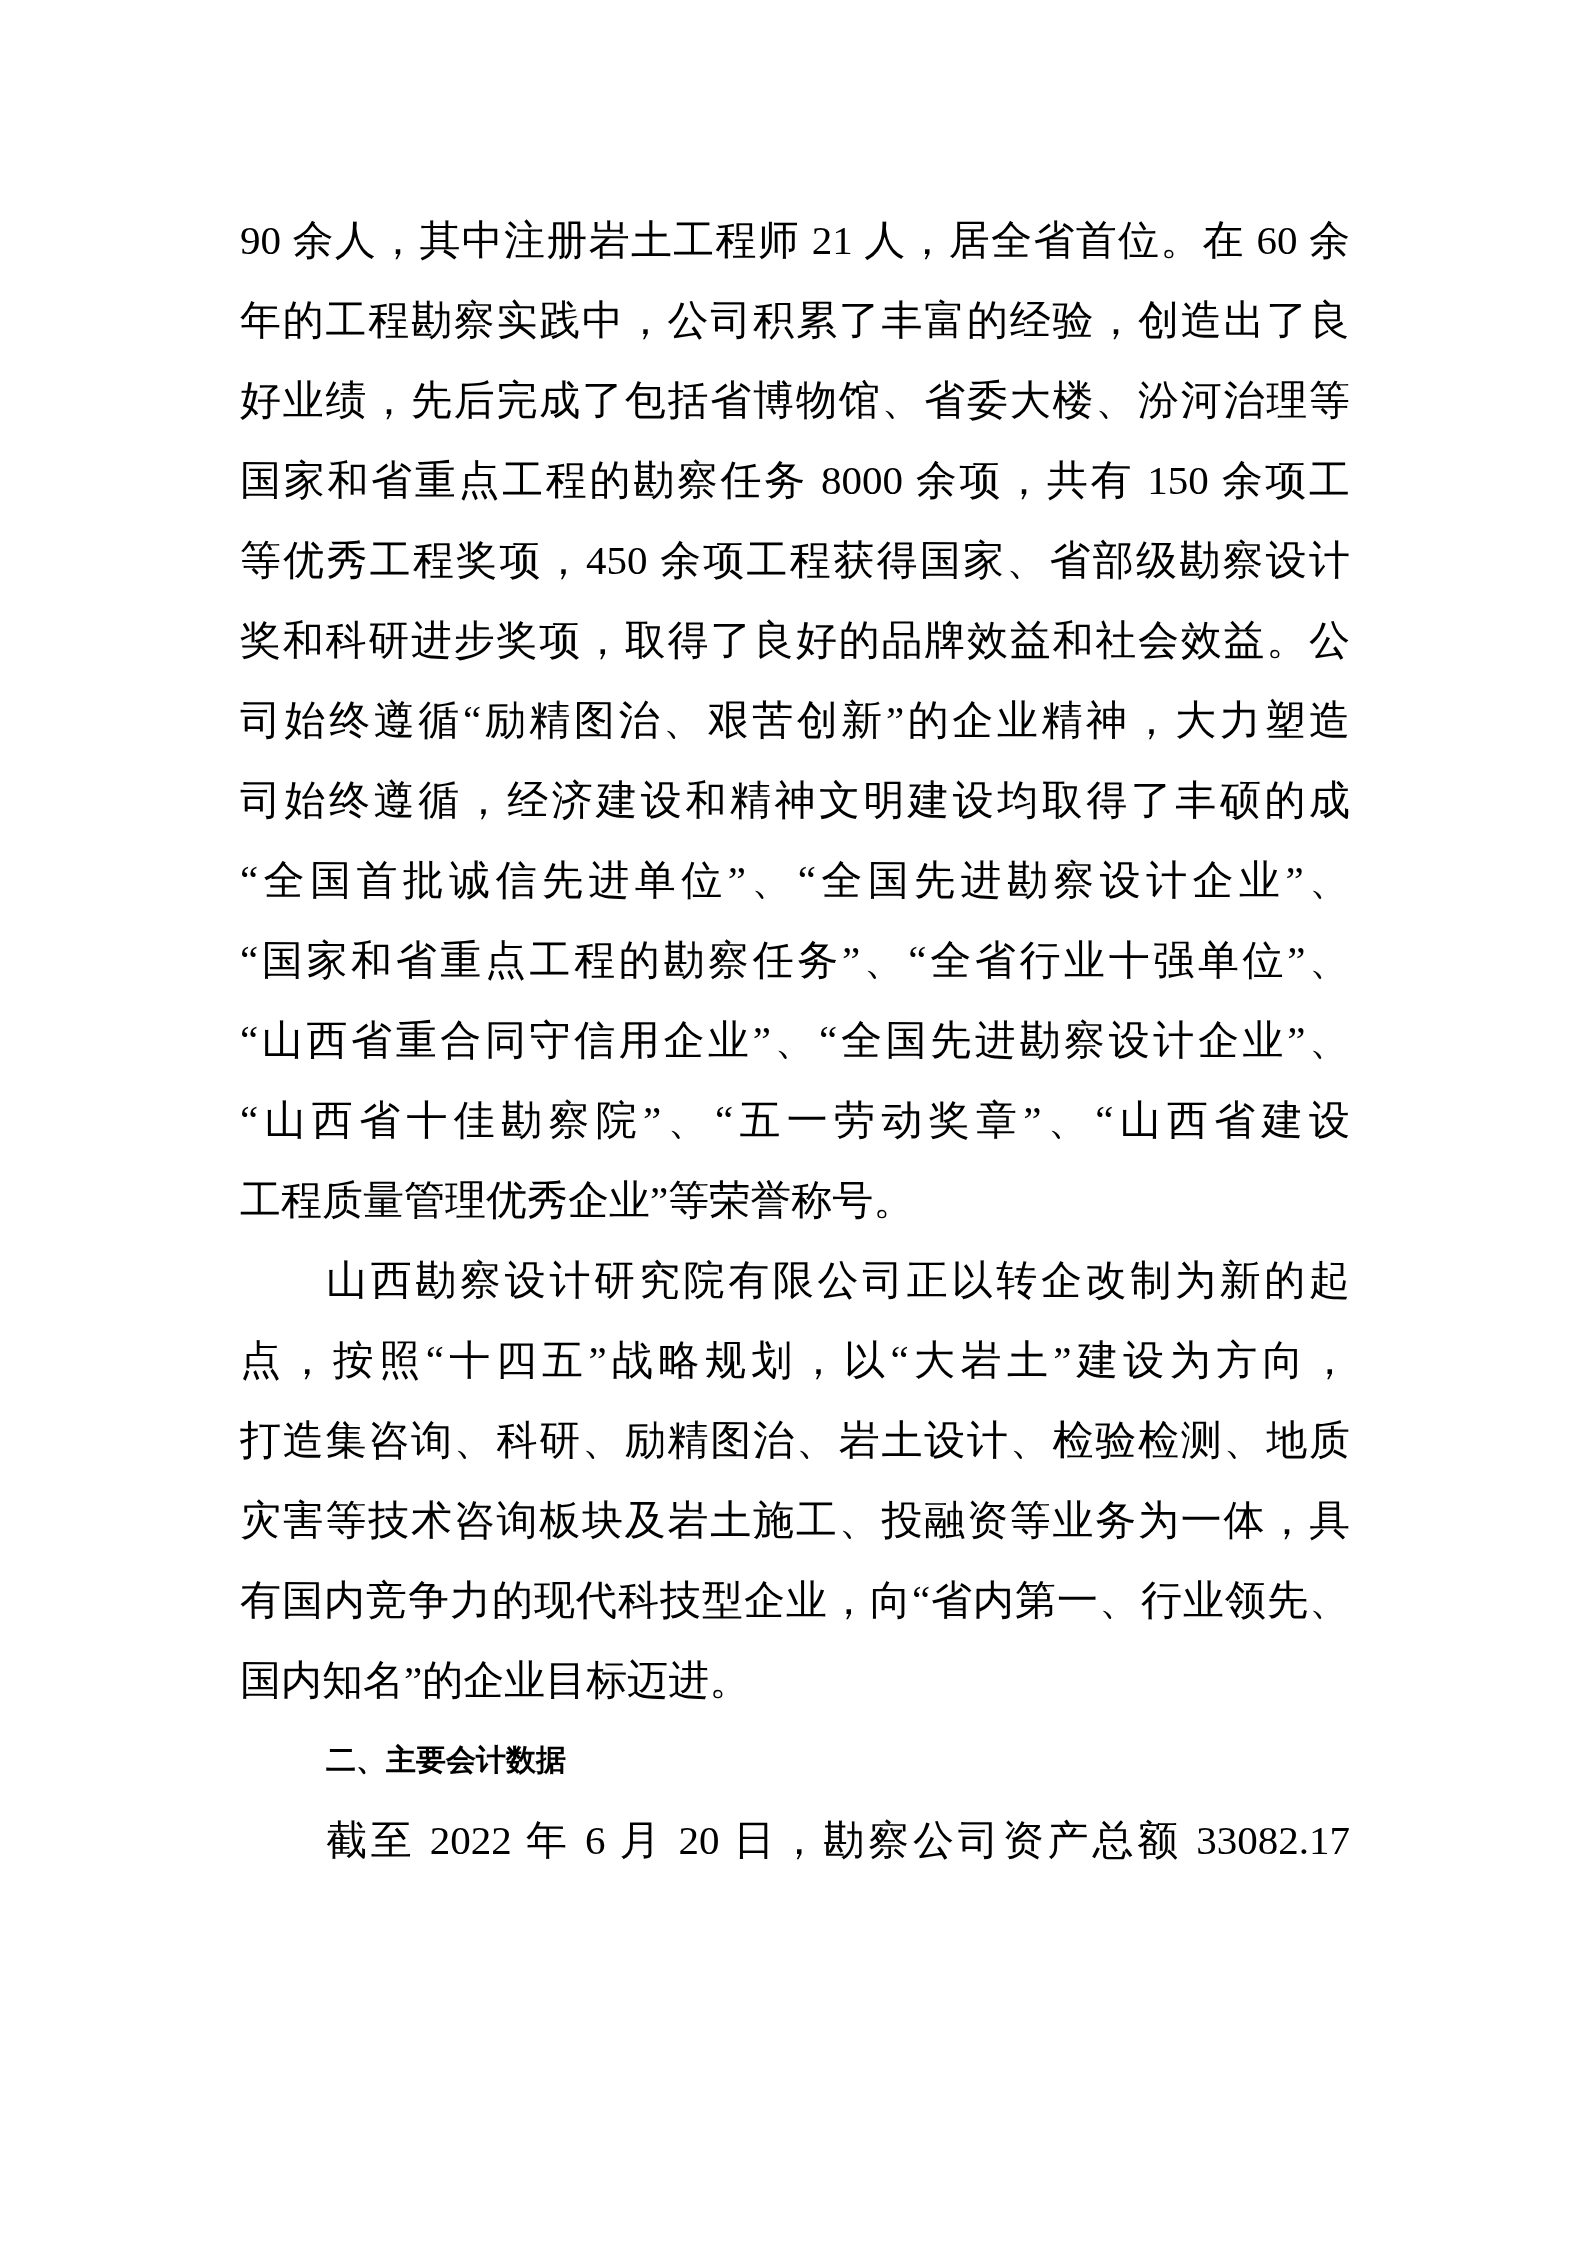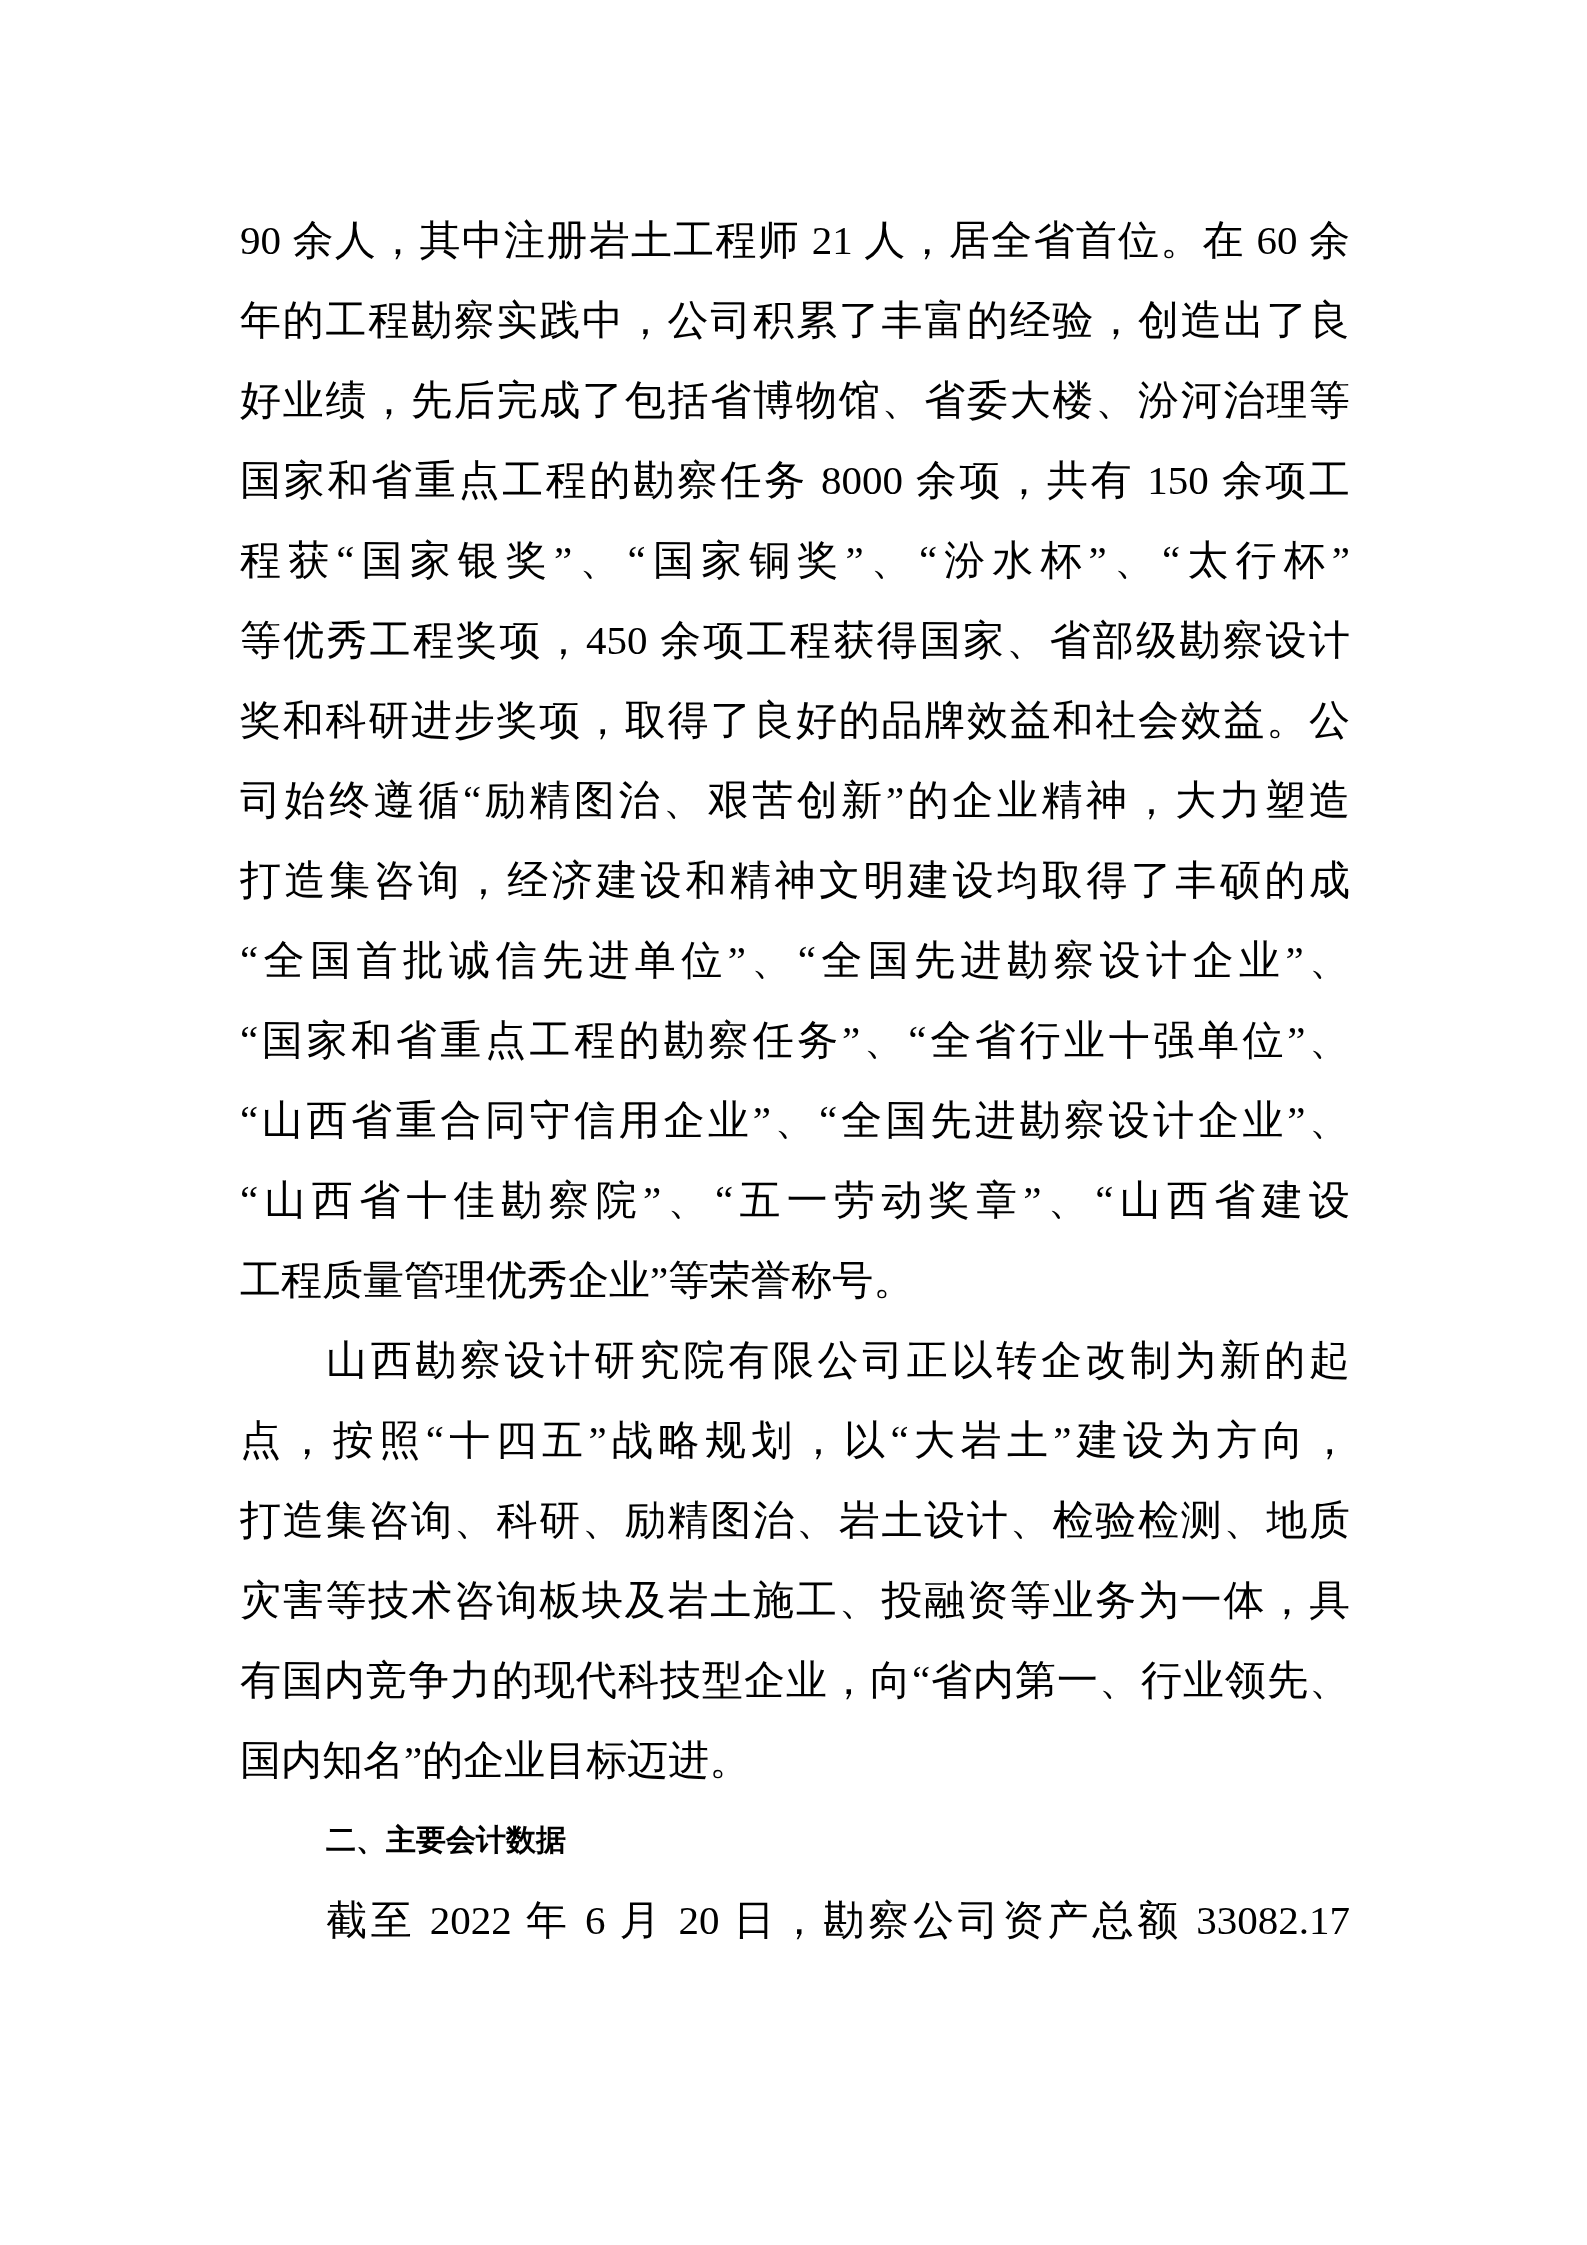--- a/index.html
+++ b/index.html
@@ -46,25 +46,24 @@
 <body>
 
 <div class="page">
   <div class="textcol">
 
     <div>
       <div class="line just">90 余人，其中注册岩土工程师 21 人，居全省首位。在 60 余</div>
       <div class="line just">年的工程勘察实践中，公司积累了丰富的经验，创造出了良</div>
       <div class="line just">好业绩，先后完成了包括省博物馆、省委大楼、汾河治理等</div>
       <div class="line just">国家和省重点工程的勘察任务 8000 余项，共有 150 余项工</div>
-      <div class="line just">程获“国家银奖”、“国家铜奖”、“汾水杯”、“太行杯”</div>
       <div class="line just">等优秀工程奖项，450 余项工程获得国家、省部级勘察设计</div>
       <div class="line just">奖和科研进步奖项，取得了良好的品牌效益和社会效益。公</div>
       <div class="line just">司始终遵循“励精图治、艰苦创新”的企业精神，大力塑造</div>
-      <div class="line just">打造集咨询，经济建设和精神文明建设均取得了丰硕的成</div>
+      <div class="line just">司始终遵循，经济建设和精神文明建设均取得了丰硕的成</div>
       <div class="line just">“全国首批诚信先进单位”、“全国先进勘察设计企业”、</div>
       <div class="line just">“国家和省重点工程的勘察任务”、“全省行业十强单位”、</div>
       <div class="line just">“山西省重合同守信用企业”、“全国先进勘察设计企业”、</div>
       <div class="line just">“山西省十佳勘察院”、“五一劳动奖章”、“山西省建设</div>
       <div class="line left">工程质量管理优秀企业”等荣誉称号。</div>
     </div>
 
     <div>
       <div class="line just indent">山西勘察设计研究院有限公司正以转企改制为新的起</div>
       <div class="line just">点，按照“十四五”战略规划，以“大岩土”建设为方向，</div>

